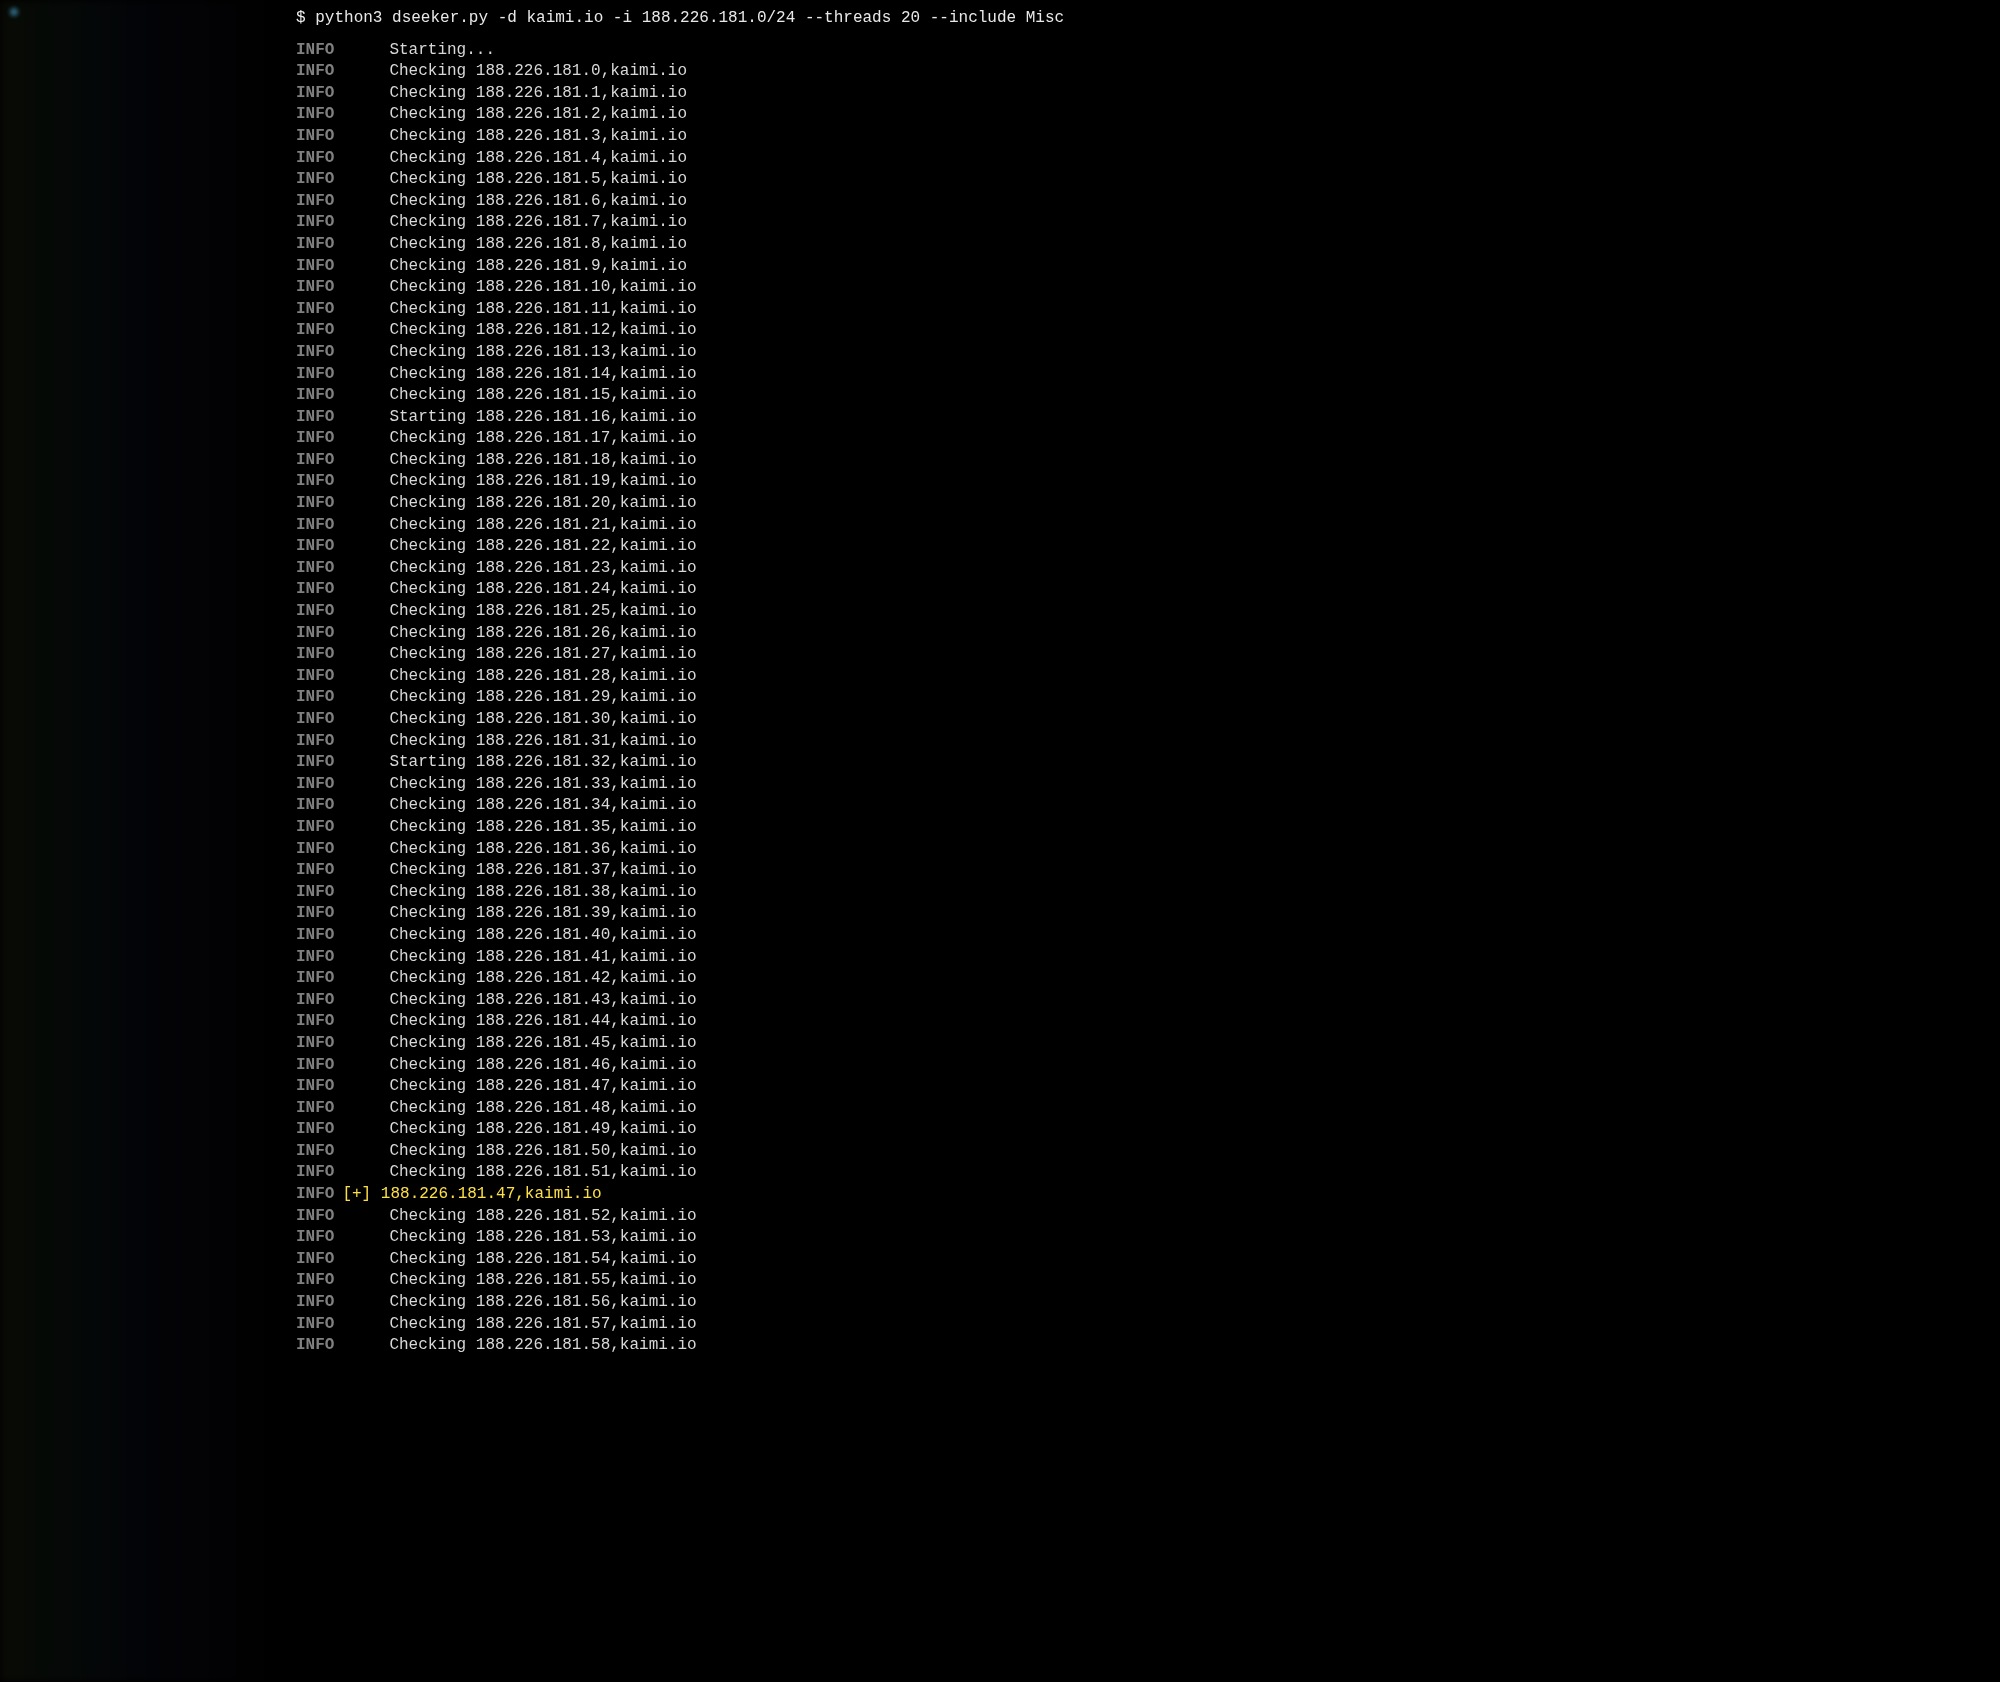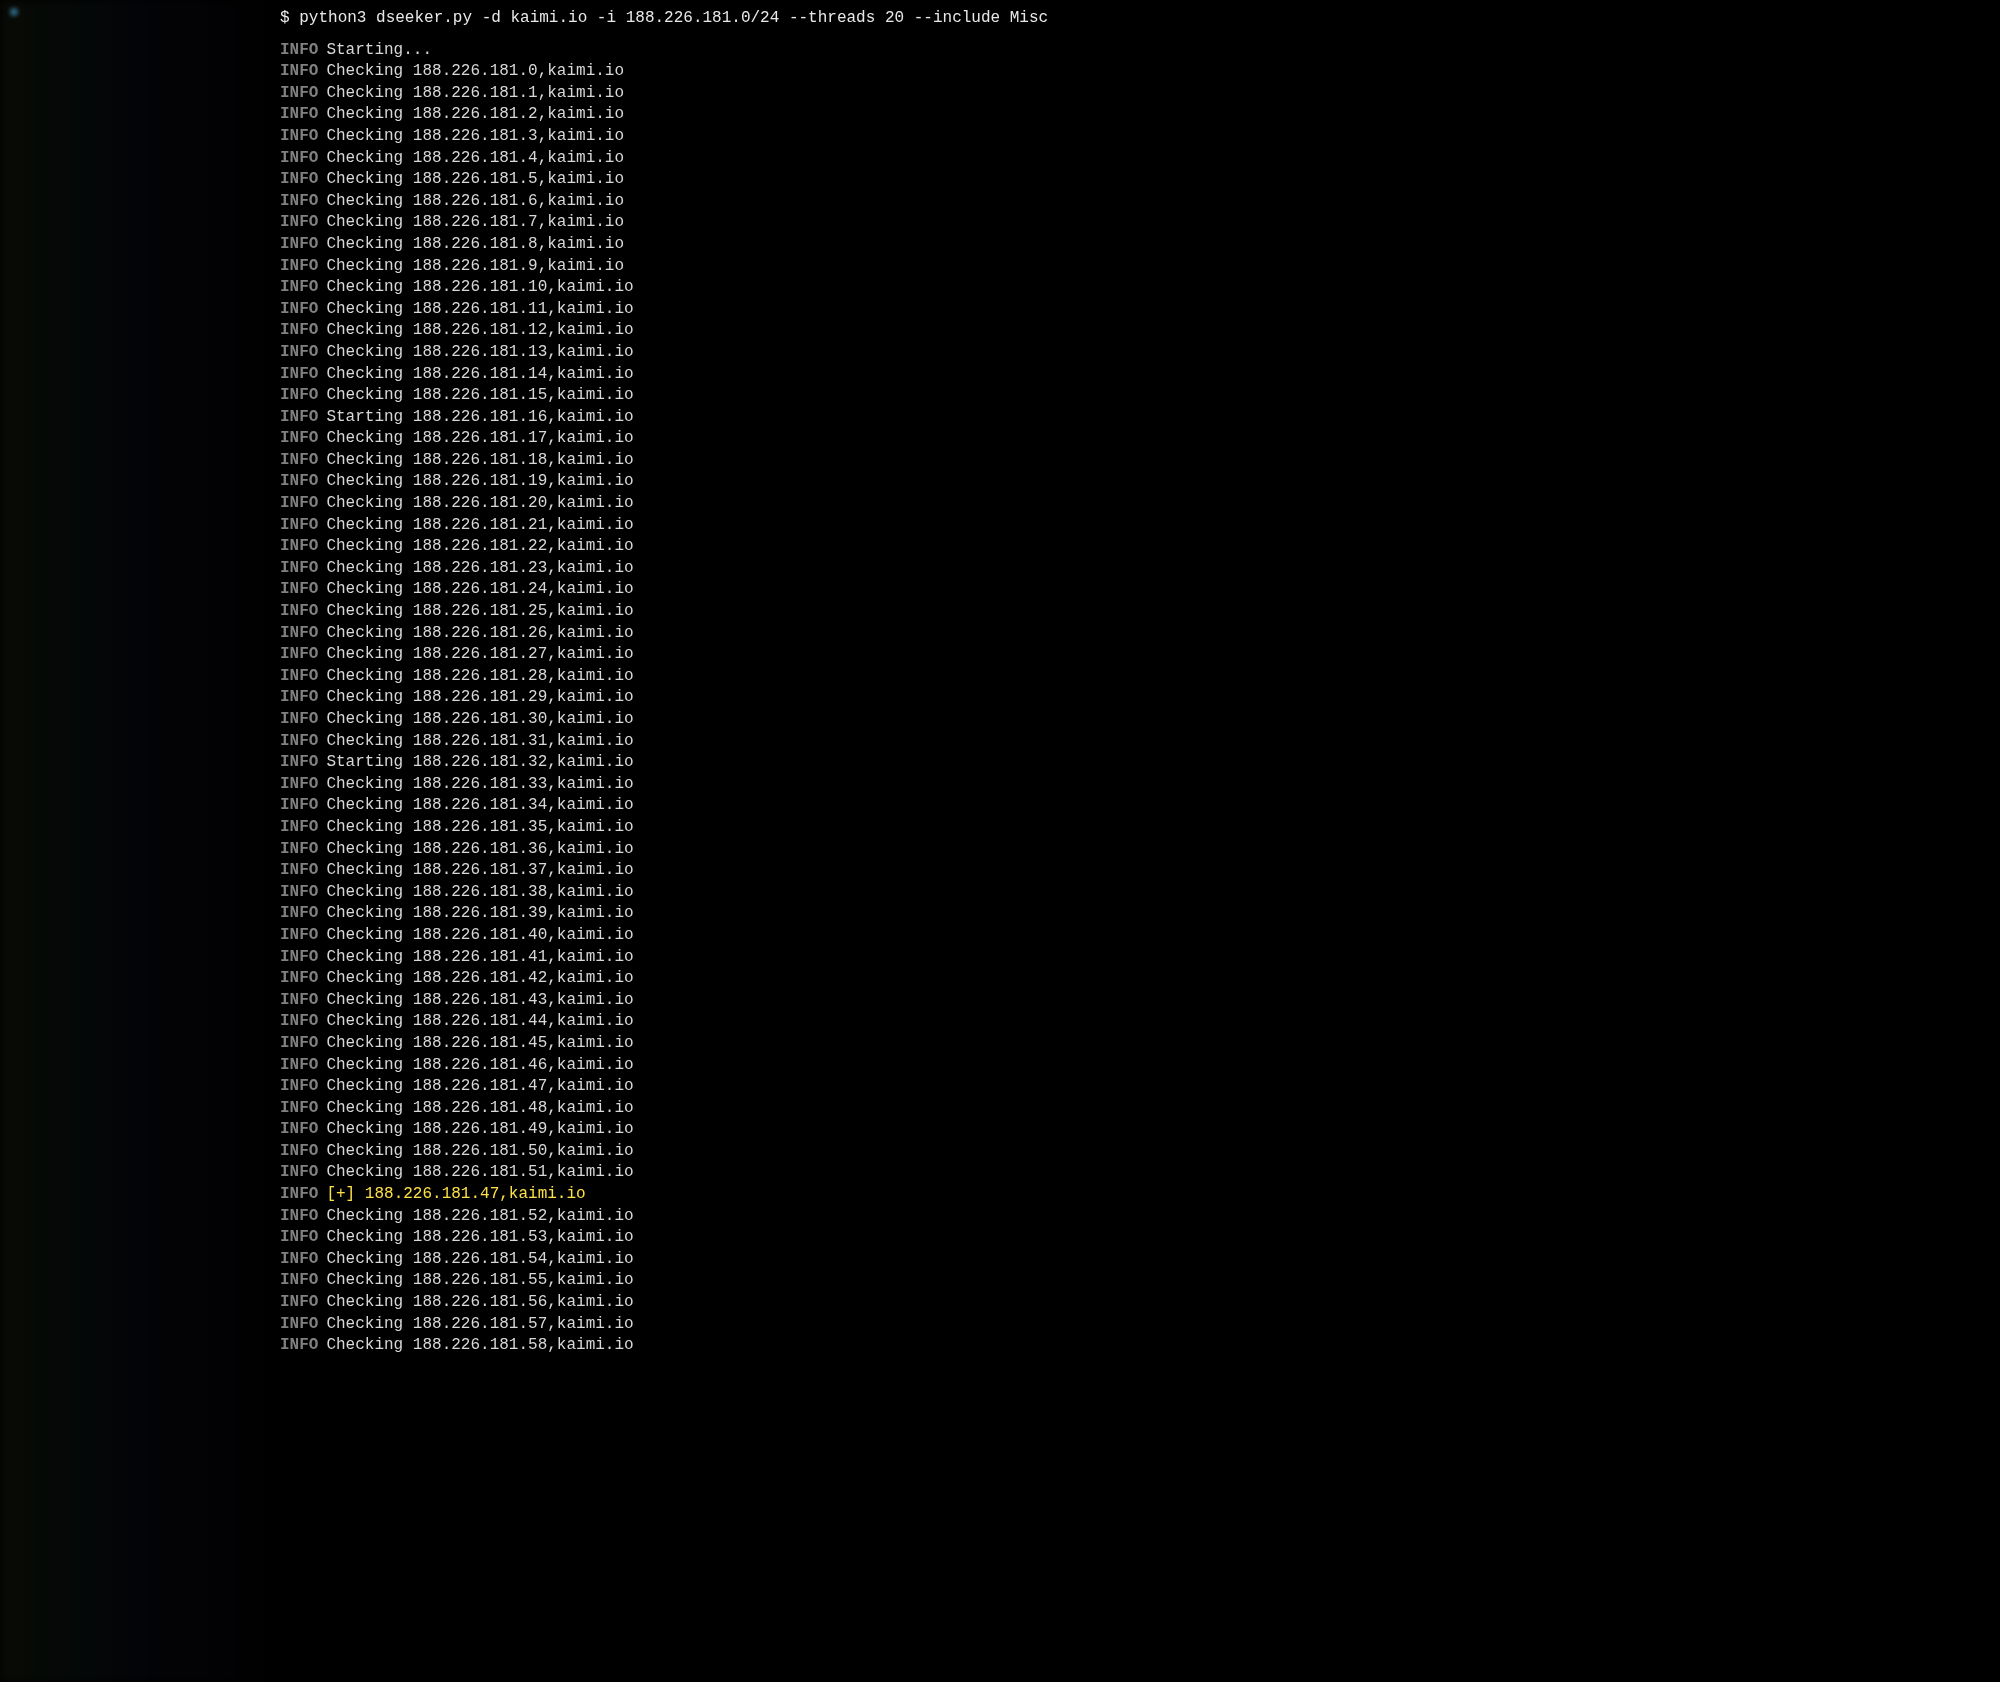--- a/index.html
+++ b/index.html
@@ -12,21 +12,21 @@
       font-family: 'Menlo', 'Monaco', 'Courier New', monospace;
       font-size: 16px;
       line-height: 1.35;
       color: #c5c5c5;
       overflow-x: auto;
       white-space: nowrap;
       width: 2000px;
       padding-top: 8px;
     }
     .terminal {
-      padding-left: 0;
+      padding-left: 16px;
     }
     .sidebar-blur {
       position: fixed;
       left: 0;
       top: 0;
       width: 276px;
       height: 100%;
       background: linear-gradient(90deg, 
         rgba(25,30,15,0.35) 0%, 
         rgba(20,35,20,0.25) 15%,
@@ -53,20 +53,21 @@
     .log-line {
       display: flex;
     }
     .info-label {
       color: #808080;
       font-weight: 600;
       margin-right: 8px;
     }
     .log-text {
       color: #d8d8d8;
+      margin-left: 47px;
     }
     .result-text {
       color: #fde047;
     }
     .tab-indicator {
       position: fixed;
       top: 8px;
       left: 10px;
       z-index: 3;
       display: flex;

